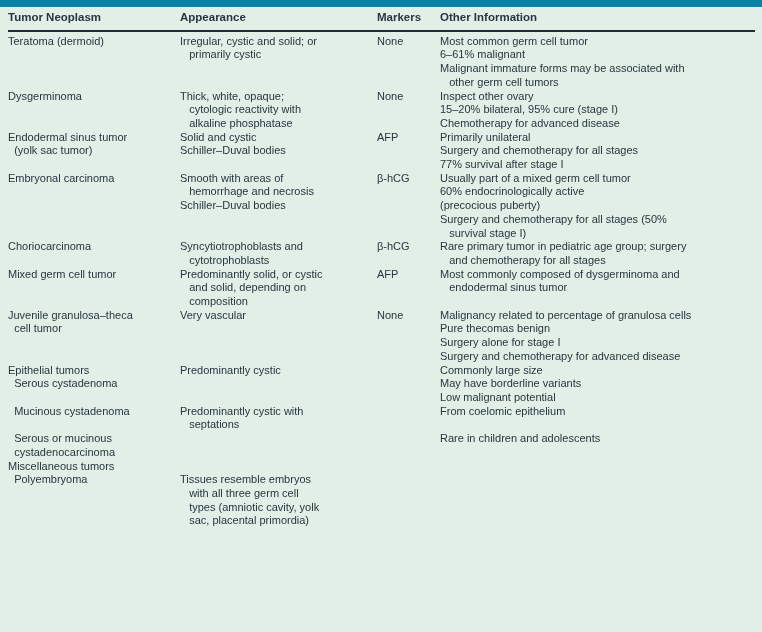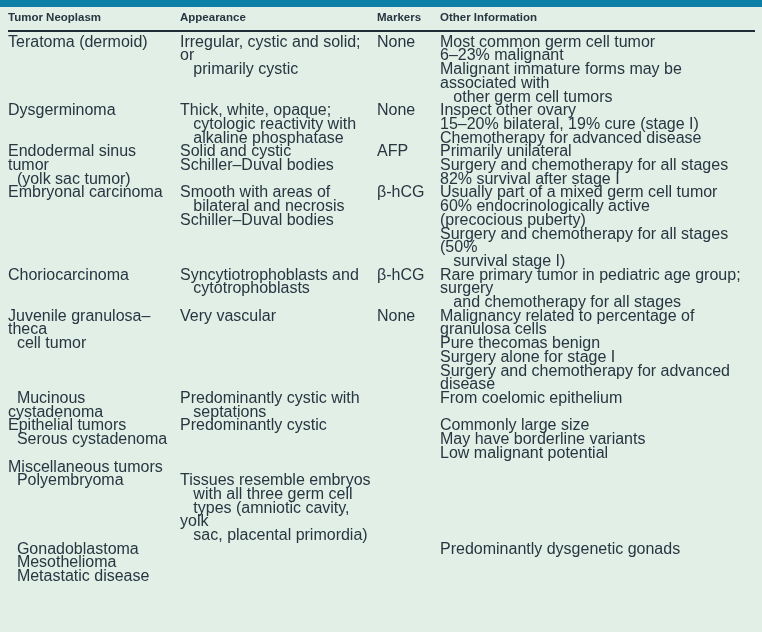--- a/index.html
+++ b/index.html
@@ -31,21 +31,21 @@
     line-height: 13.7px;
     font-weight: bold;
     padding: 4px 0 5px 0;
     border-bottom: 2px solid var(--rule, #1f2e36);
     white-space: nowrap;
   }
   td { vertical-align: top; padding: 0; }
   tbody tr:first-child td { padding-top: 3px; }
   .cell {
     white-space: pre-wrap;
-    font-size: 16px;
+    font-size: 11px;
     line-height: 13.7px;
   }
 </style>
 </head>
 <body>
 
 <div class="page">
   <div class="accent-bar"></div>
 
   <table class="tumor-table">
@@ -70,68 +70,68 @@
           </td>
         <td>
             <div class="cell">Irregular, cystic and solid; or
    primarily cystic</div>
           </td>
         <td>
             <div class="cell">None</div>
           </td>
         <td>
             <div class="cell">Most common germ cell tumor
-6–23% malignant
+6–61% malignant
 Malignant immature forms may be associated with
    other germ cell tumors</div>
           </td>
       </tr>
       <tr>
         <td>
             <div class="cell">Dysgerminoma</div>
           </td>
         <td>
             <div class="cell">Thick, white, opaque;
    cytologic reactivity with
    alkaline phosphatase</div>
           </td>
         <td>
             <div class="cell">None</div>
           </td>
         <td>
             <div class="cell">Inspect other ovary
-15–20% bilateral, 19% cure (stage I)
+15–20% bilateral, 95% cure (stage I)
 Chemotherapy for advanced disease</div>
           </td>
       </tr>
       <tr>
         <td>
             <div class="cell">Endodermal sinus tumor
   (yolk sac tumor)</div>
           </td>
         <td>
             <div class="cell">Solid and cystic
 Schiller–Duval bodies</div>
           </td>
         <td>
             <div class="cell">AFP</div>
           </td>
         <td>
             <div class="cell">Primarily unilateral
 Surgery and chemotherapy for all stages
-82% survival after stage I</div>
+77% survival after stage I</div>
           </td>
       </tr>
       <tr>
         <td>
             <div class="cell">Embryonal carcinoma</div>
           </td>
         <td>
             <div class="cell">Smooth with areas of
-   bilateral and necrosis
+   hemorrhage and necrosis
 Schiller–Duval bodies</div>
           </td>
         <td>
             <div class="cell">β-hCG</div>
           </td>
         <td>
             <div class="cell">Usually part of a mixed germ cell tumor
 60% endocrinologically active
 (precocious puberty)
 Surgery and chemotherapy for all stages (50%
@@ -149,66 +149,98 @@
         <td>
             <div class="cell">β-hCG</div>
           </td>
         <td>
             <div class="cell">Rare primary tumor in pediatric age group; surgery
    and chemotherapy for all stages</div>
           </td>
       </tr>
       <tr>
         <td>
+            <div class="cell">Mixed germ cell tumor</div>
+          </td>
+        <td>
+            <div class="cell">Predominantly solid, or cystic
+   and solid, depending on
+   composition</div>
+          </td>
+        <td>
+            <div class="cell">AFP</div>
+          </td>
+        <td>
+            <div class="cell">Most commonly composed of dysgerminoma and
+   endodermal sinus tumor</div>
+          </td>
+      </tr>
+      <tr>
+        <td>
             <div class="cell">Juvenile granulosa–theca
   cell tumor</div>
           </td>
         <td>
             <div class="cell">Very vascular</div>
           </td>
         <td>
             <div class="cell">None</div>
           </td>
         <td>
             <div class="cell">Malignancy related to percentage of granulosa cells
 Pure thecomas benign
 Surgery alone for stage I
 Surgery and chemotherapy for advanced disease</div>
           </td>
       </tr>
       <tr>
         <td>
-            <div class="cell">  Mucinous cystadenoma</div>
-          </td>
-        <td>
-            <div class="cell">Predominantly cystic with
-   septations</div>
-          </td>
-        <td>
-            <div class="cell"></div>
-          </td>
-        <td>
-            <div class="cell">From coelomic epithelium</div>
-          </td>
-      </tr>
-      <tr>
-        <td>
             <div class="cell">Epithelial tumors
   Serous cystadenoma</div>
           </td>
         <td>
             <div class="cell">Predominantly cystic</div>
           </td>
         <td>
             <div class="cell"></div>
           </td>
         <td>
             <div class="cell">Commonly large size
 May have borderline variants
 Low malignant potential</div>
+          </td>
+      </tr>
+      <tr>
+        <td>
+            <div class="cell">  Mucinous cystadenoma</div>
+          </td>
+        <td>
+            <div class="cell">Predominantly cystic with
+   septations</div>
+          </td>
+        <td>
+            <div class="cell"></div>
+          </td>
+        <td>
+            <div class="cell">From coelomic epithelium</div>
+          </td>
+      </tr>
+      <tr>
+        <td>
+            <div class="cell">  Serous or mucinous
+  cystadenocarcinoma</div>
+          </td>
+        <td>
+            <div class="cell"></div>
+          </td>
+        <td>
+            <div class="cell"></div>
+          </td>
+        <td>
+            <div class="cell">Rare in children and adolescents</div>
           </td>
       </tr>
       <tr>
         <td>
             <div class="cell">Miscellaneous tumors
   Polyembryoma</div>
           </td>
         <td>
             <div class="cell">
 Tissues resemble embryos
@@ -216,31 +248,15 @@
    types (amniotic cavity, yolk
    sac, placental primordia)</div>
           </td>
         <td>
             <div class="cell"></div>
           </td>
         <td>
             <div class="cell"></div>
           </td>
       </tr>
-      <tr>
-        <td>
-            <div class="cell">  Gonadoblastoma
-  Mesothelioma
-  Metastatic disease</div>
-          </td>
-        <td>
-            <div class="cell"></div>
-          </td>
-        <td>
-            <div class="cell"></div>
-          </td>
-        <td>
-            <div class="cell">Predominantly dysgenetic gonads</div>
-          </td>
-      </tr>
     </tbody>
   </table>
 </div>
 
 </body></html>

